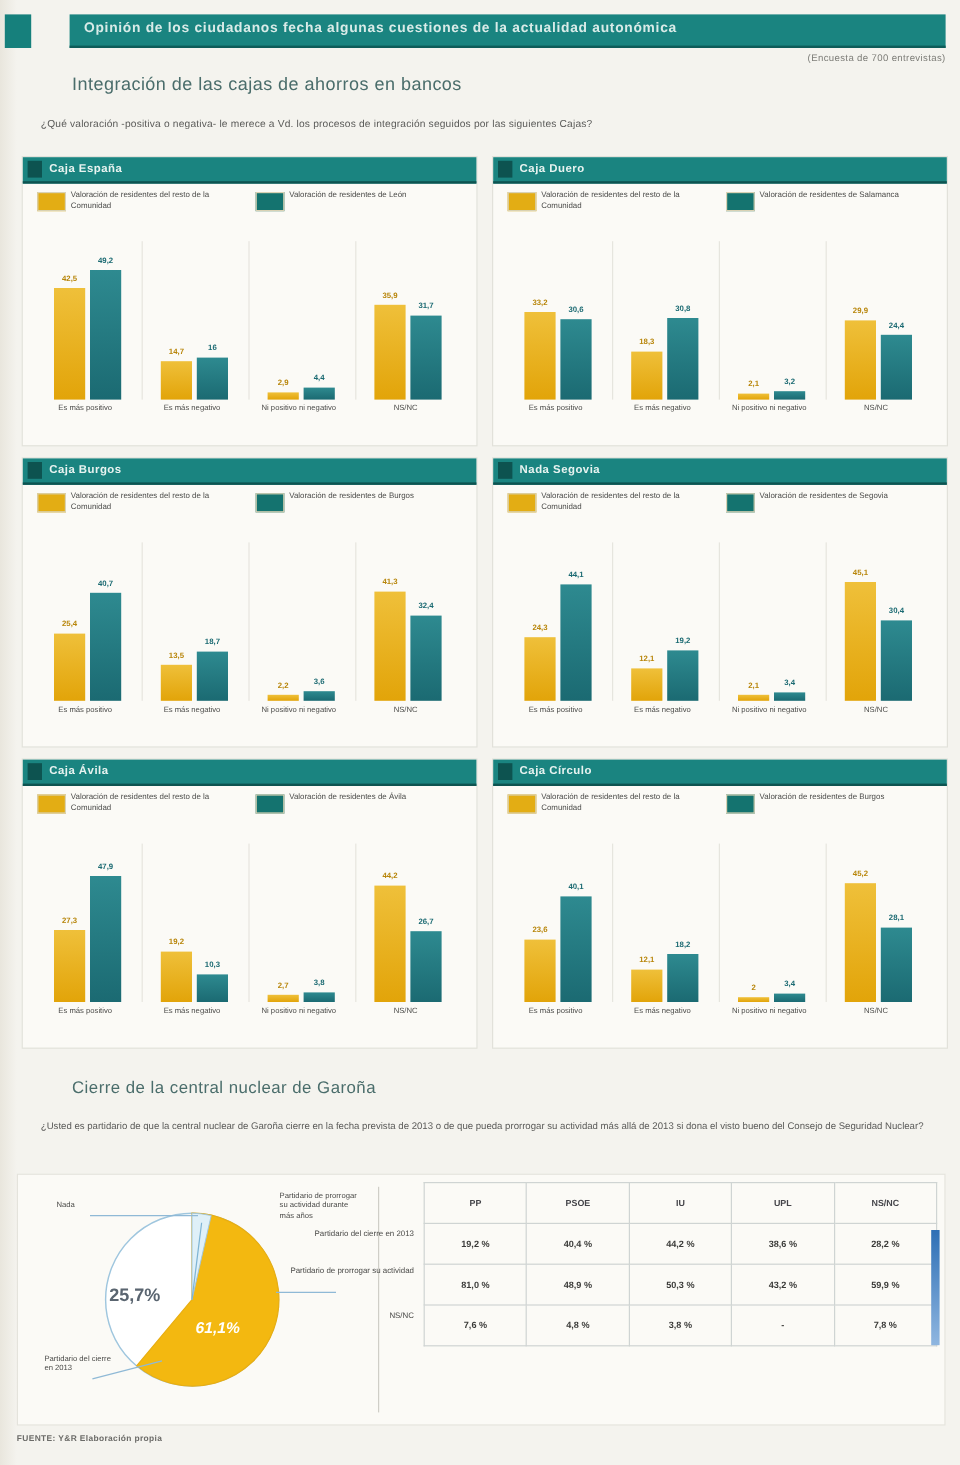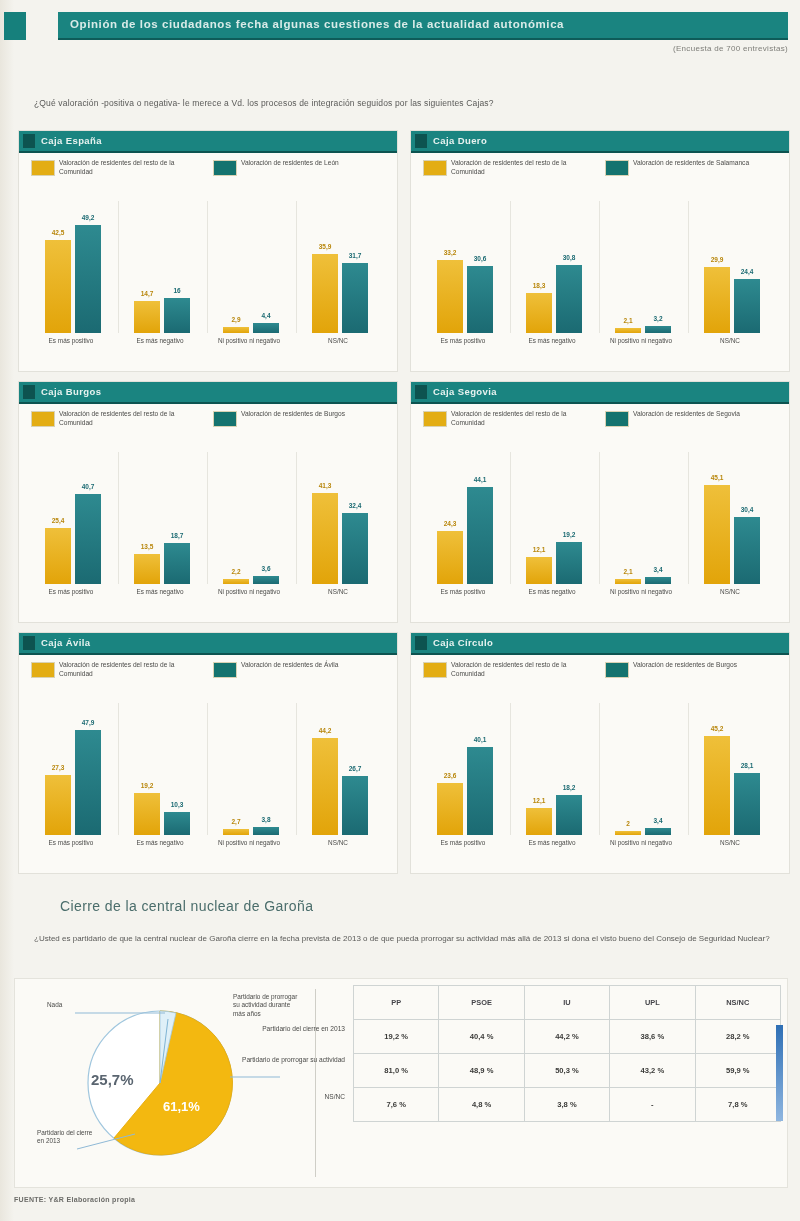--- a/index.html
+++ b/index.html
@@ -104,20 +104,21 @@
   <div class="edgeL"></div>
 
   <div class="topbar">
     <div class="sq"></div>
     <div class="band">
       <span>Opinión de los ciudadanos fecha algunas cuestiones de la actualidad autonómica</span>
     </div>
   </div>
   <div class="subsrc">(Encuesta de 700 entrevistas)</div>
 
+  <div class="sec-title">Integración de las cajas de ahorros en bancos</div>
   <div class="sec-q">¿Qué valoración -positiva o negativa- le merece a Vd. los procesos de integración seguidos por las siguientes Cajas?</div>
 
   <div class="panels" id="panels">
       <div class="panel" style="left: 0px; top: 0px;">
         <div class="phead">
           <div class="tick"></div>
           <span>Caja España</span>
         </div>
         <div class="legend">
           <div class="lg" style="left: 0px;">
@@ -281,21 +282,21 @@
             </div>
             <div class="bar t" style="left: 46px; height: 71.28px;">
               <div class="vl">32,4</div>
             </div>
           </div>
         </div>
       </div>
       <div class="panel" style="left: 392px; top: 251px;">
         <div class="phead">
           <div class="tick"></div>
-          <span>Caja Segovia</span>
+          <span>Nada Segovia</span>
         </div>
         <div class="legend">
           <div class="lg" style="left: 0px;">
             <div class="sw y"></div>
             <div class="tx">Valoración de residentes del resto de la Comunidad</div>
           </div>
           <div class="lg" style="left: 182px;">
             <div class="sw t"></div>
             <div class="tx">Valoración de residentes de Segovia</div>
           </div>
@@ -474,21 +475,21 @@
         </g>
         <line x1="102" y1="1013" x2="102" y2="1013" stroke="#000"></line>
         <line x1="60" y1="34" x2="150" y2="34" stroke="#8fb9d6" stroke-width="1"></line>
         <line x1="215" y1="98" x2="265" y2="98" stroke="#8fb9d6" stroke-width="1"></line>
         <line x1="62" y1="170" x2="120" y2="155" stroke="#8fb9d6" stroke-width="1"></line>
       </svg>
       <div class="pieLab" style="left:32px;top:22px;width:60px;">Nada</div>
       <div class="pieLab" style="left:218px;top:14px;width:66px;">Partidario de prorrogar su actividad durante más años</div>
       <div class="pieLab" style="left:22px;top:150px;width:62px;">Partidario del cierre en 2013</div>
       <div class="pieVal" style="left:76px;top:92px;font-size:15px;color:#5a6570;">25,7%</div>
-      <div class="pieVal" style="left:148px;top:120px;font-size:13px;color:#ffffff;">61,1%</div>
+      <div class="pieVal" style="left:148px;top:120px;font-size:13px;color:#ffffff;font-style:italic;">61,1%</div>
     </div>
 
     <div class="tblArea">
       <div class="tbl">
         <table>
           <thead>
               <tr id="thead-row">
                 <th style="width: 0px; border: none;"></th>
                 <th>PP</th>
                 <th>PSOE</th>

